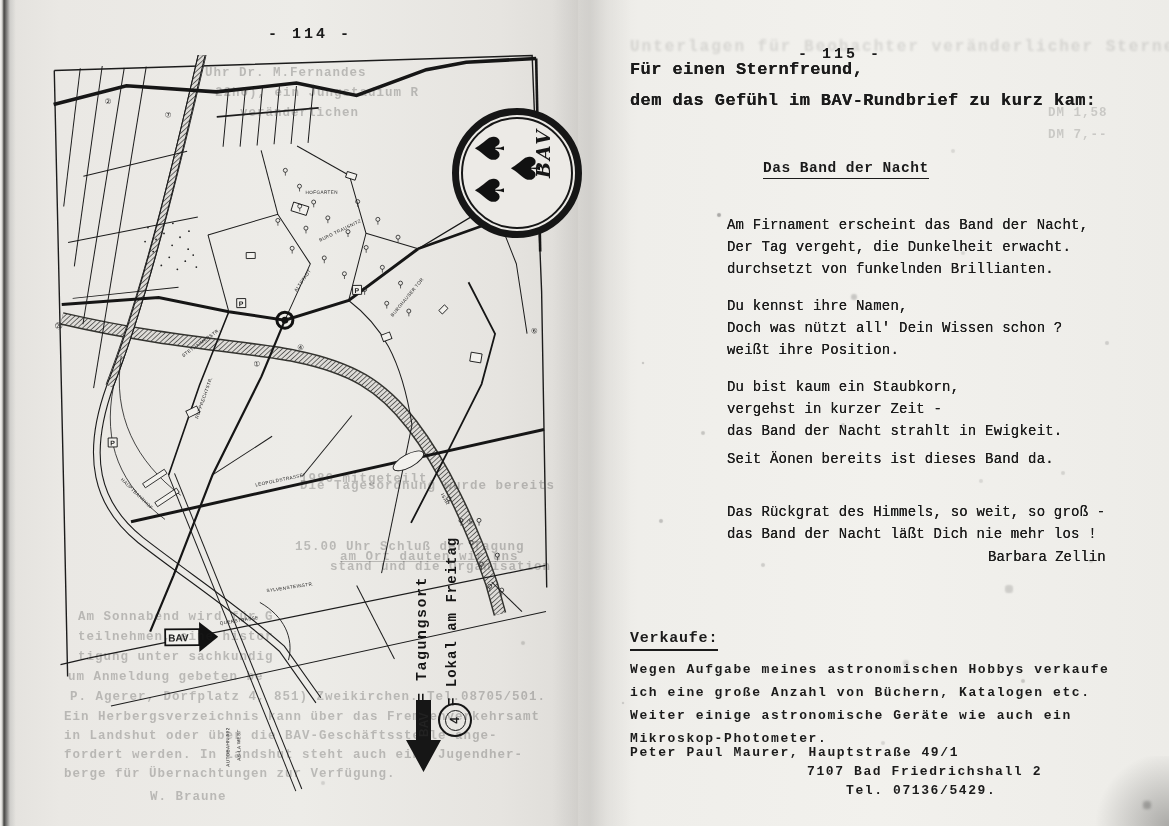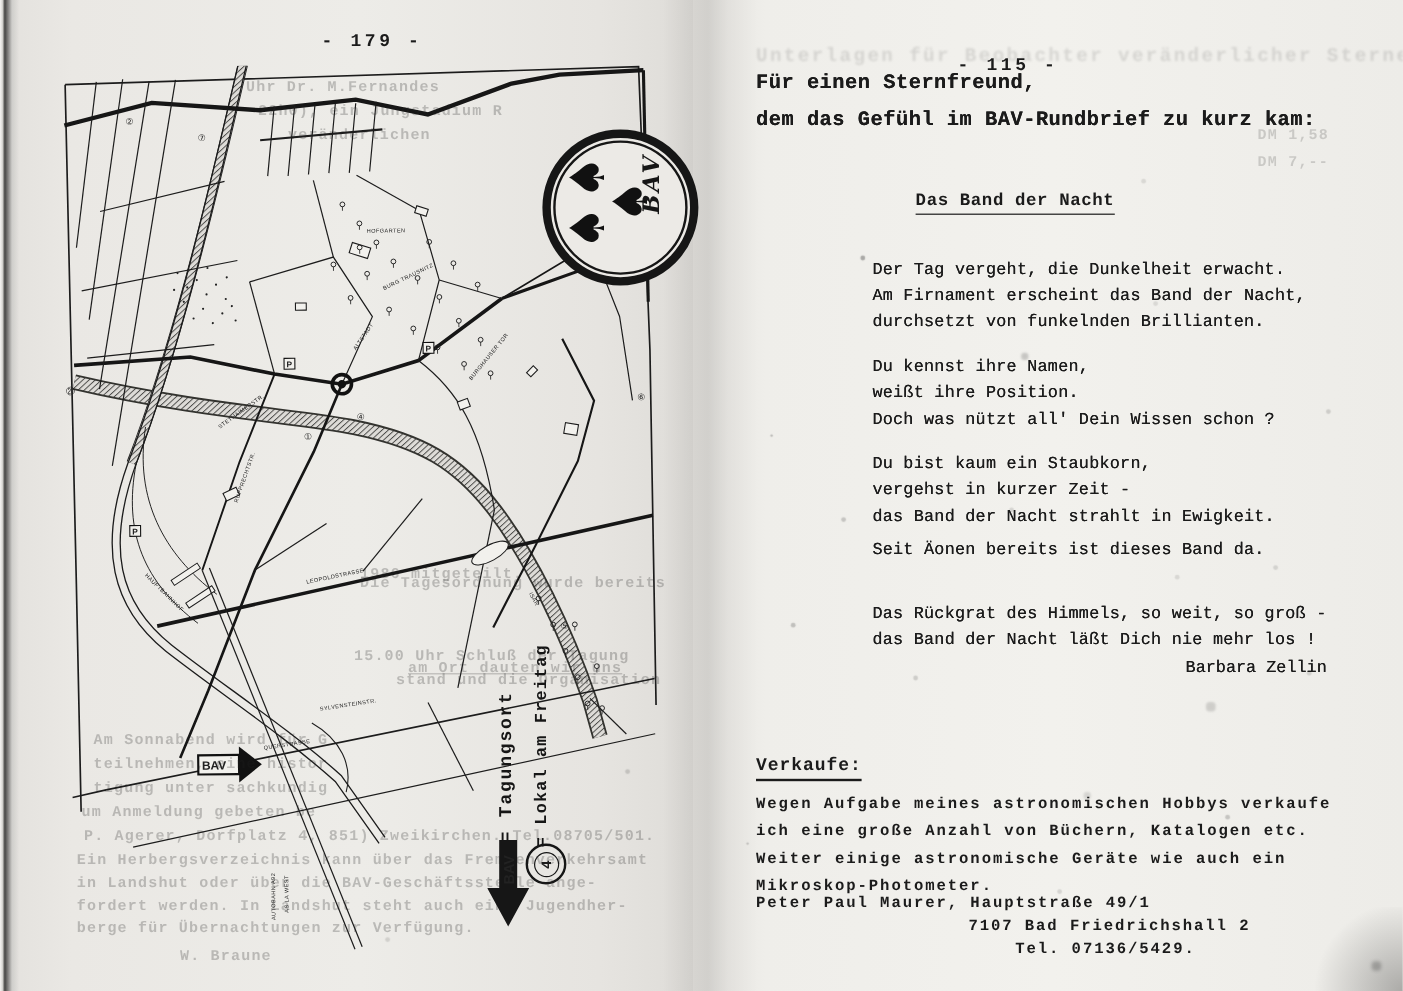--- a/index.html
+++ b/index.html
@@ -77,21 +77,21 @@
 </style>
 </head>
 <body>
 
 <div class="paper-left"></div>
 <div class="paper-right"></div>
 <div class="gutter"></div>
 <div class="binding"></div>
 <div class="specks"></div>
 
-<div class="pageno" style="left:250px;top:26px;width:120px;text-align:center;z-index:3;">- 179 -</div>
+<div class="pageno" style="left:250px;top:26px;width:120px;text-align:center;z-index:3;">- 114 -</div>
 
 <div class="map-wrap">
 <svg width="500" height="742" viewBox="0 0 500 742" xmlns="http://www.w3.org/2000/svg">
   <defs>
     <pattern id="hatch" width="3.5" height="3.5" patternUnits="userSpaceOnUse" patternTransform="rotate(48)">
       <rect width="3.5" height="3.5" fill="#dedcd8"></rect>
       <line x1="0" y1="0" x2="0" y2="3.5" stroke="#4a4a48" stroke-width="1.6"></line>
     </pattern>
     <g id="tr">
       <line x1="0" y1="0" x2="0" y2="3.5" stroke="#222" stroke-width=".7"></line>
@@ -291,28 +291,28 @@
 <div class="ghost ghost-frag" style="left:1048px;top:128px;">DM 7,--</div>
 
 <div class="pageno" style="left:780px;top:32px;width:120px;text-align:center;margin-top:14px;">- 115 -</div>
 
 <div class="tw intro" style="left:630px;top:60px;">Für einen Sternfreund,</div>
 <div class="tw intro" style="left:630px;top:91px;">dem das Gefühl im BAV-Rundbrief zu kurz kam:</div>
 
 <div class="tw poem-title" style="left:763px;top:160px;">Das Band der Nacht</div>
 
 <div class="tw stanza" style="left:727px;top:214px;">
+  <div>Am Firnament erscheint das Band der Nacht,</div>
   <div>Der Tag vergeht, die Dunkelheit erwacht.</div>
-  <div>Am Firnament erscheint das Band der Nacht,</div>
   <div>durchsetzt von funkelnden Brillianten.</div>
 </div>
 <div class="tw stanza" style="left:727px;top:295px;">
   <div>Du kennst ihre Namen,</div>
+  <div>Doch was nützt all' Dein Wissen schon ?</div>
   <div>weißt ihre Position.</div>
-  <div>Doch was nützt all' Dein Wissen schon ?</div>
 </div>
 <div class="tw stanza" style="left:727px;top:376px;">
   <div>Du bist kaum ein Staubkorn,</div>
   <div>vergehst in kurzer Zeit -</div>
   <div>das Band der Nacht strahlt in Ewigkeit.</div>
 </div>
 <div class="tw stanza" style="left:727px;top:448px;">
   <div>Seit Äonen bereits ist dieses Band da.</div>
 </div>
 <div class="tw stanza" style="left:727px;top:501px;">

